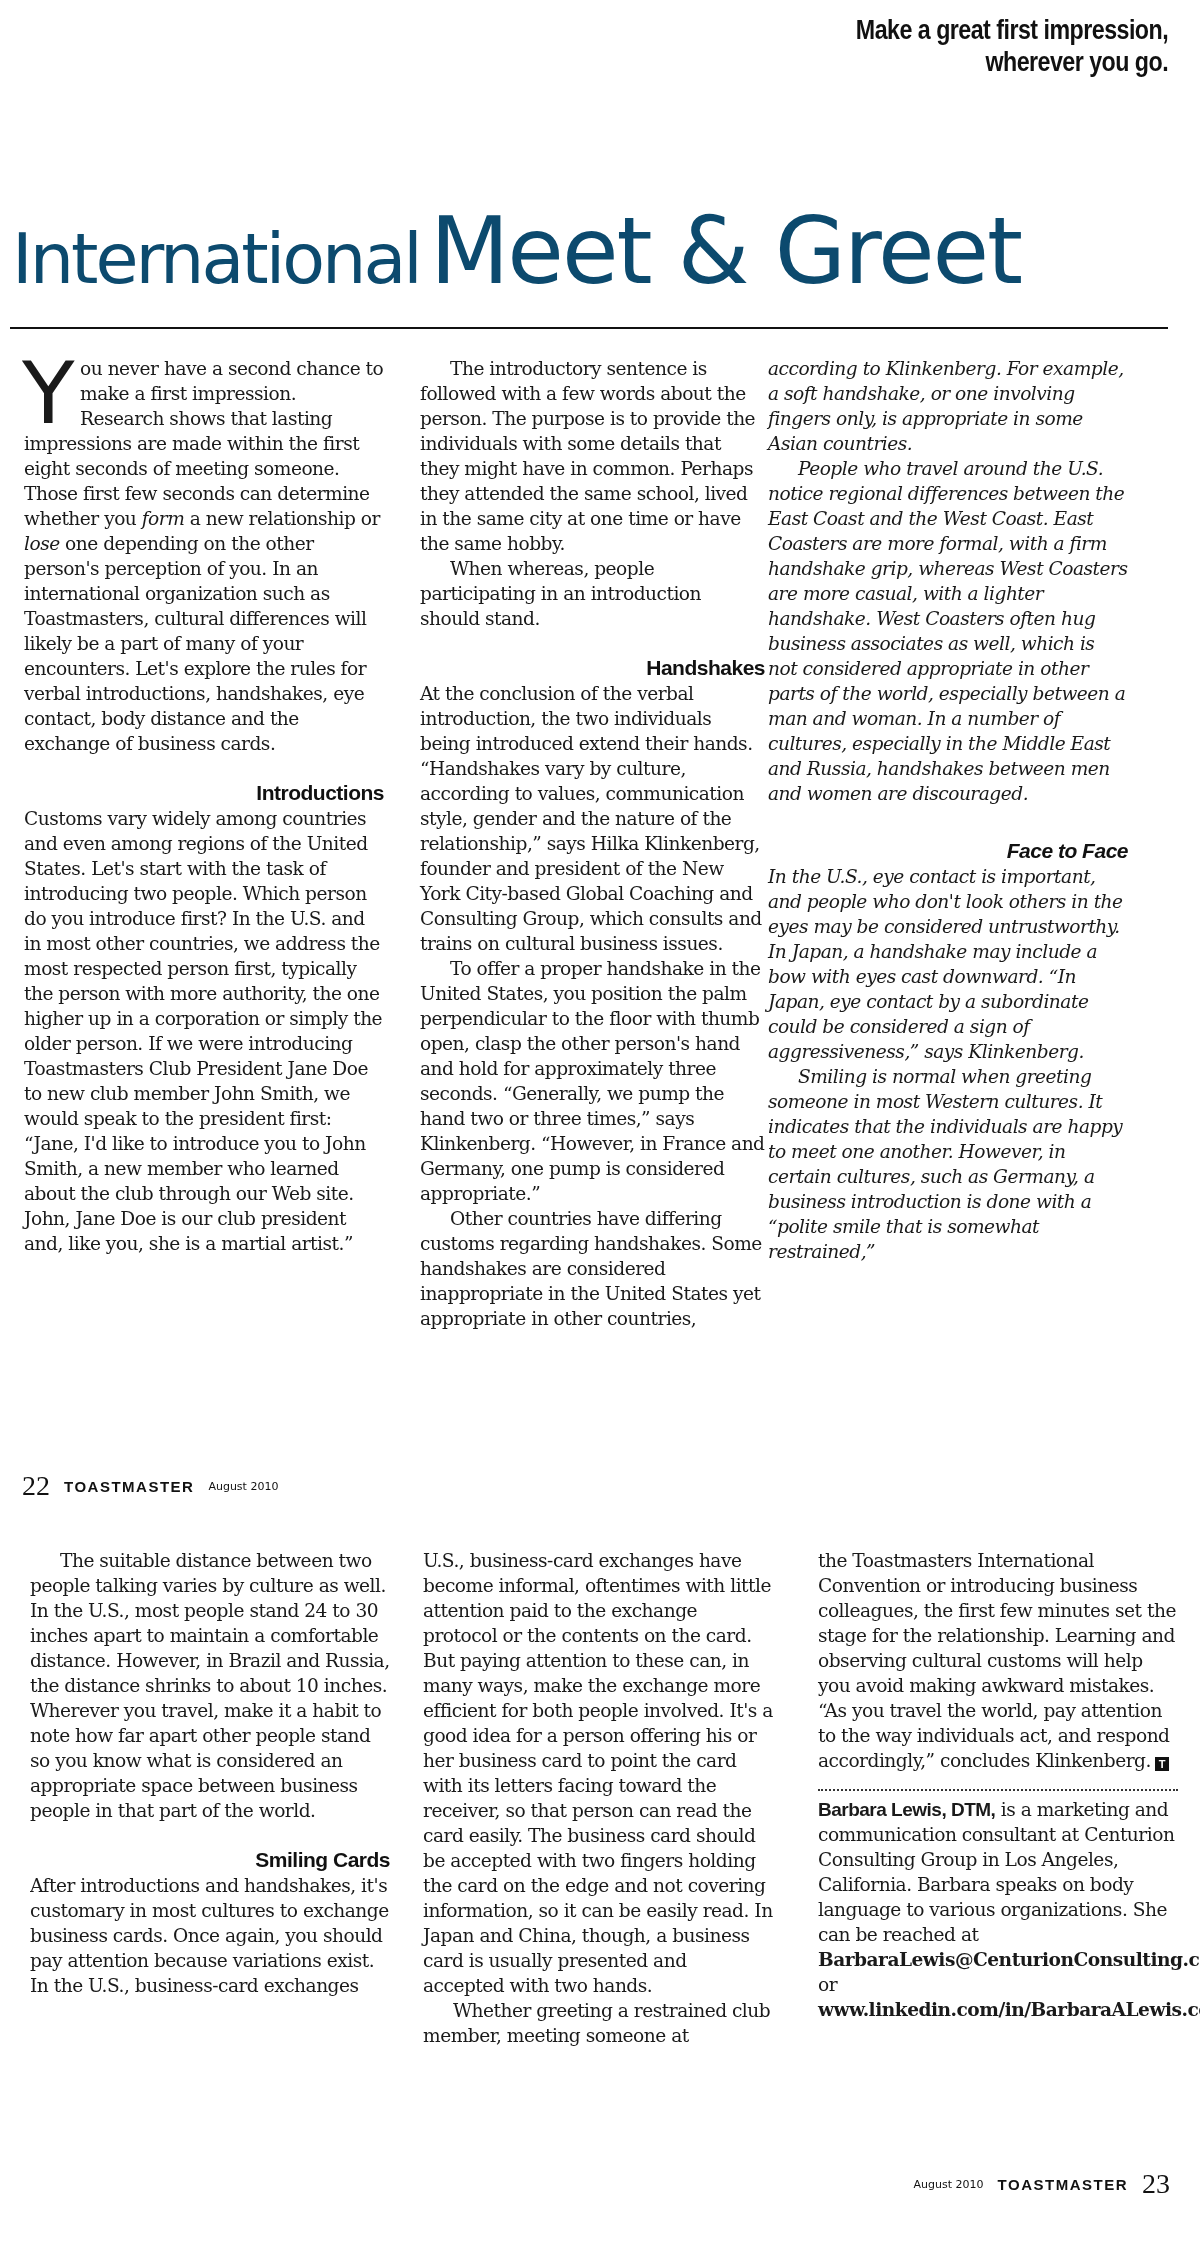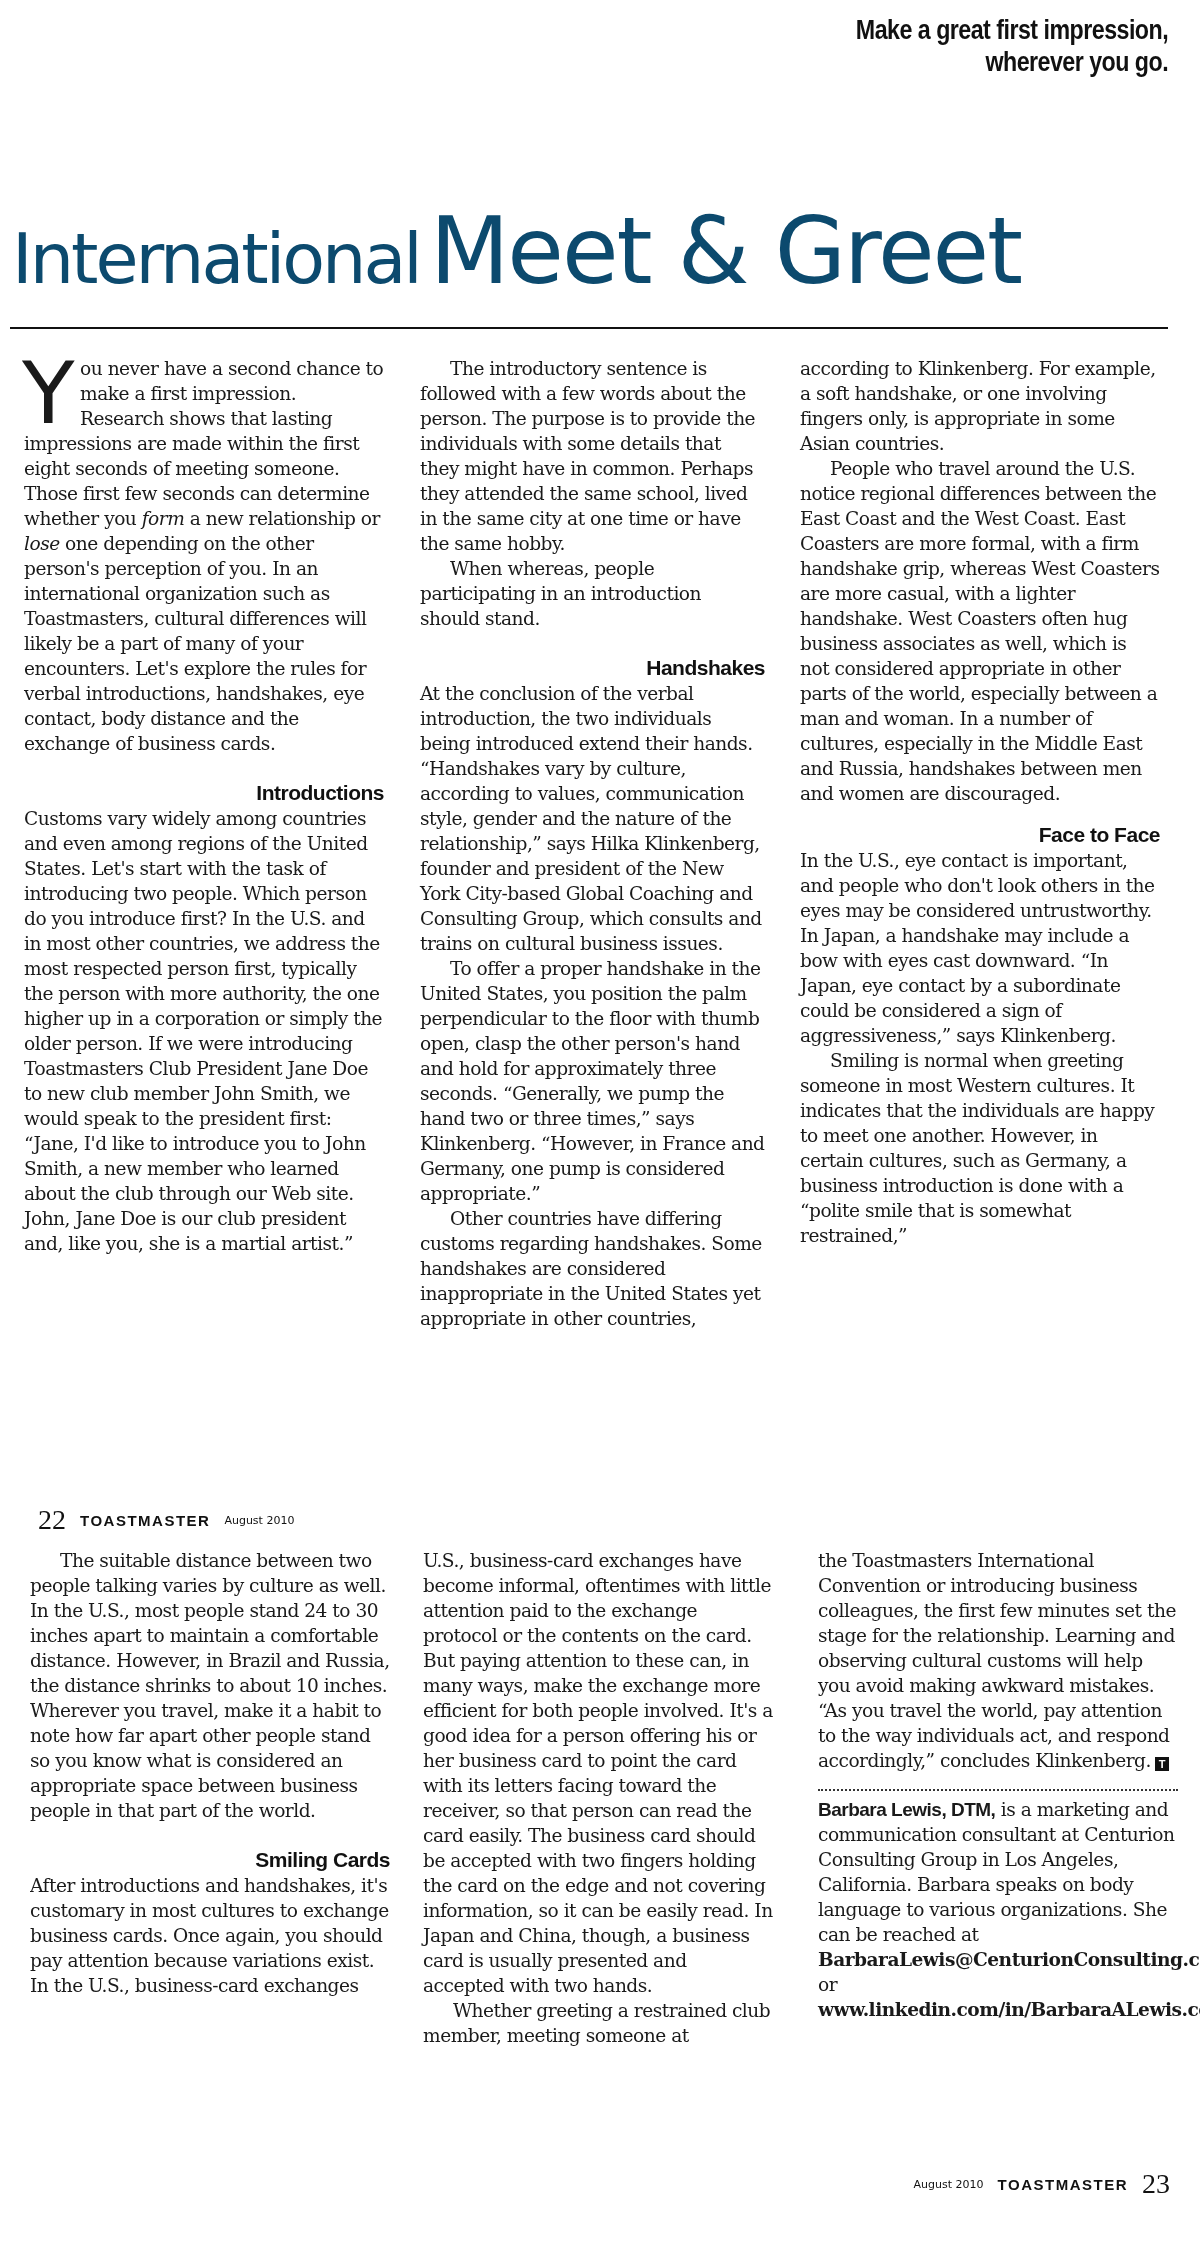--- a/index.html
+++ b/index.html
@@ -25,25 +25,25 @@
   .col h3 {
     margin: 16px 0 0 0; font-family: "Liberation Sans", sans-serif; font-weight: bold; font-size: 21px; line-height: 26px;
     letter-spacing: -0.5px; color: #111; text-align: right;
   }
   .dropcap {
     float: left; font-family: "DejaVu Sans", sans-serif; font-size: 86px; line-height: 70px;
     margin: 2px 6px 0 -2px; font-weight: normal;
   }
   .c1 { left: 24px; top: 356px; width: 360px; }
   .c2 { left: 420px; top: 356px; width: 345px; }
-  .c3 { left: 800px; top: 356px; width: 360px; }
+  .c3 { left: 768px; top: 356px; width: 360px; font-style: italic; }
   .c4 { left: 30px; top: 1548px; width: 360px; }
   .c5 { left: 423px; top: 1548px; width: 350px; }
   .c6 { left: 818px; top: 1548px; width: 360px; }
-  .folio-left { position: absolute; left: 22px; top: 1504px; white-space: nowrap; margin-left: 16px; }
+  .folio-left { position: absolute; left: 22px; top: 1470px; white-space: nowrap; }
   .folio-right { position: absolute; right: 30px; top: 2168px; white-space: nowrap; }
   .folio-num { font-family: "Liberation Serif", serif; font-size: 28px; vertical-align: middle; }
   .folio-mag { font-family: "Liberation Sans", sans-serif; font-weight: bold; font-size: 15px; letter-spacing: 1.5px; margin: 0 14px; vertical-align: middle; }
   .folio-date { font-family: "DejaVu Sans", sans-serif; font-size: 11px; vertical-align: middle; }
   .endmark {
     display: inline-block; width: 14px; height: 14px; background: #111; color: #fff; font-family: "Liberation Sans", sans-serif;
     font-size: 11px; line-height: 14px; text-align: center; font-weight: bold; margin-left: 4px; vertical-align: -1px;
   }
   .bio-rule { height: 0; border-top: 2px dotted #333; margin: 16px 0 6px 0; }
   .bio-name { font-family: "Liberation Sans", sans-serif; font-weight: bold; font-size: 19px; letter-spacing: -0.5px; }
@@ -76,21 +76,21 @@
   <p>When whereas, people participating in an introduction should stand.</p>
   <h3 style="margin-top:24px">Handshakes</h3>
   <p class="noindent">At the conclusion of the verbal introduction, the two individuals being introduced extend their hands. “Handshakes vary by culture, according to values, communication style, gender and the nature of the relationship,” says Hilka Klinkenberg, founder and president of the New York City-based Global Coaching and Consulting Group, which consults and trains on cultural business issues.</p>
   <p>To offer a proper handshake in the United States, you position the palm perpendicular to the floor with thumb open, clasp the other person's hand and hold for approximately three seconds. “Generally, we pump the hand two or three times,” says Klinkenberg. “However, in France and Germany, one pump is considered appropriate.”</p>
   <p style="height:125px;overflow:hidden;">Other countries have differing customs regarding handshakes. Some handshakes are considered inappropriate in the United States yet appropriate in other countries, according to Klinkenberg. For example, a soft handshake, or one involving fingers only, is appropriate in some Asian countries.</p>
 </div>
 
 <div class="col c3">
   <p class="noindent">according to Klinkenberg. For example, a soft handshake, or one involving fingers only, is appropriate in some Asian countries.</p>
   <p>People who travel around the U.S. notice regional differences between the East Coast and the West Coast. East Coasters are more formal, with a firm handshake grip, whereas West Coasters are more casual, with a lighter handshake. West Coasters often hug business associates as well, which is not considered appropriate in other parts of the world, especially between a man and woman. In a number of cultures, especially in the Middle East and Russia, handshakes between men and women are discouraged.</p>
-  <h3 style="margin-top:16px">Face to Face</h3>
+  <h3 style="margin-top:32px">Face to Face</h3>
   <p class="noindent">In the U.S., eye contact is important, and people who don't look others in the eyes may be considered untrustworthy. In Japan, a handshake may include a bow with eyes cast downward. “In Japan, eye contact by a subordinate could be considered a sign of aggressiveness,” says Klinkenberg.</p>
   <p>Smiling is normal when greeting someone in most Western cultures. It indicates that the individuals are happy to meet one another. However, in certain cultures, such as Germany, a business introduction is done with a “polite smile that is somewhat restrained,”</p>
 </div>
 
 <div class="folio-left">
   <span class="folio-num">22</span><span class="folio-mag">TOASTMASTER</span><span class="folio-date">August 2010</span>
 </div>
 
 <div class="col c4">
   <p>The suitable distance between two people talking varies by culture as well. In the U.S., most people stand 24 to 30 inches apart to maintain a comfortable distance. However, in Brazil and Russia, the distance shrinks to about 10 inches. Wherever you travel, make it a habit to note how far apart other people stand so you know what is considered an appropriate space between business people in that part of the world.</p>

